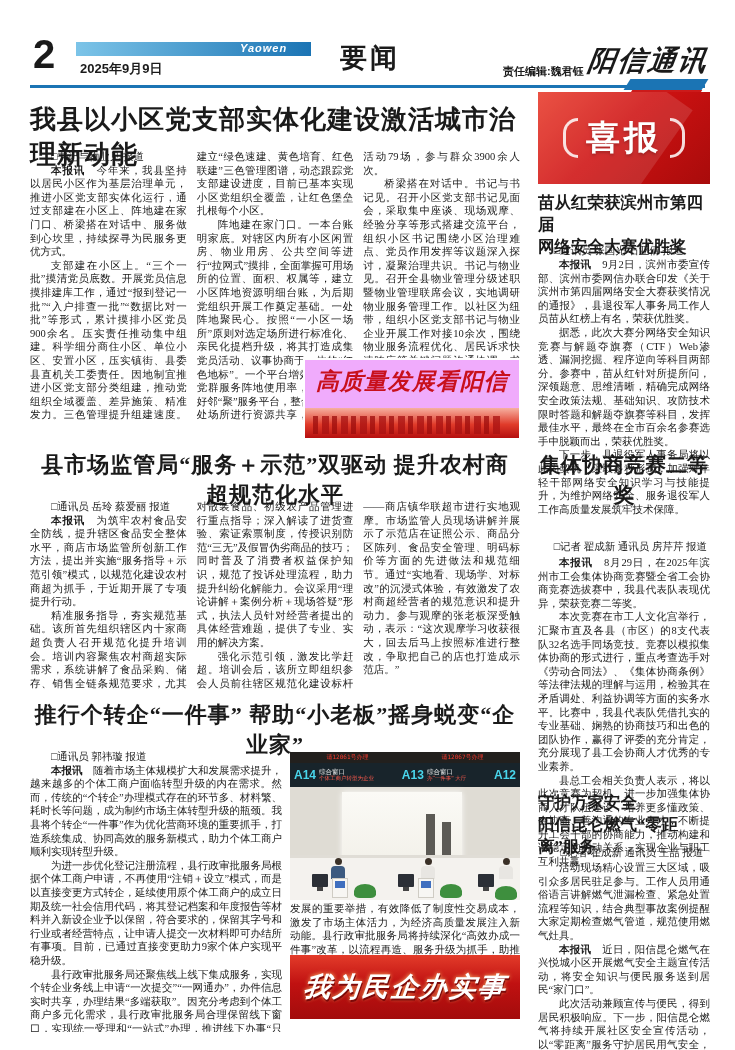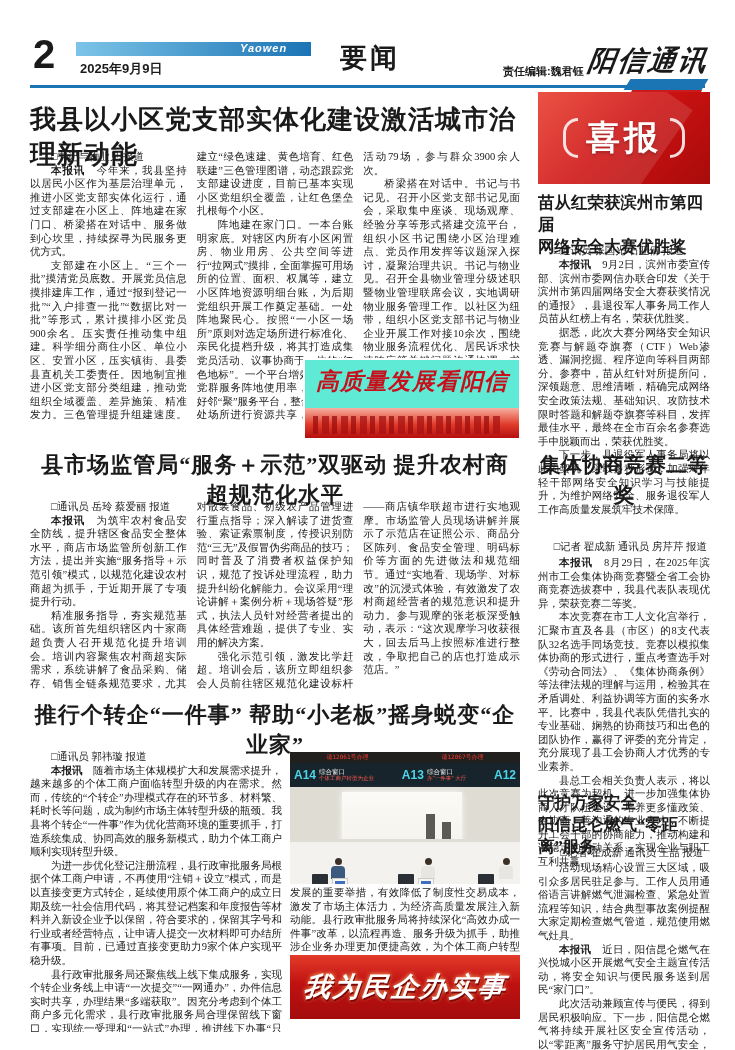--- a/index.html
+++ b/index.html
@@ -28,21 +28,21 @@
   
   .body-txt p{margin:0;text-indent:2em;text-align:justify;font-size:10.5px;line-height:13.6px;}
   .byline{font-size:10.5px;line-height:14px;text-indent:1.5em;margin:0 0 1px 0;}
   .lead{font-weight:bold;}
   
   .a1-head{position:absolute;left:30px;top:102px;width:490px;text-align:left;
            font-family:"Liberation Sans",sans-serif;font-size:26px;font-weight:900;letter-spacing:1px;}
   .a1-body{position:absolute;left:30px;top:150px;width:490px;height:276px;
            column-count:3;column-gap:10px;overflow:hidden;}
   
-  .banner1{position:absolute;left:305px;top:360px;width:214px;height:78px;background:#5eead4;
+  .banner1{position:absolute;left:305px;top:360px;width:214px;height:78px;background:#f0abfc;
            box-shadow:0 0 0 2px #fff;}
   .banner1 .t{margin-top:6px;text-align:center;font-size:23px;font-weight:900;color:#c8101c;
            font-family:"Liberation Serif",serif;font-style:italic;letter-spacing:1px;}
   .banner1 .strip{position:absolute;left:0;bottom:0;width:100%;height:30px;
            background:linear-gradient(180deg,#f2provide 0%,#e74c3c 100%);
            background:linear-gradient(180deg,#f6b0a0 0%,#e03b2a 55%,#b50f0f 100%);overflow:hidden;}
   .banner1 .sky{position:absolute;left:8px;bottom:4px;width:190px;height:18px;
            background:repeating-linear-gradient(90deg,#9c0c0c 0 5px,transparent 5px 9px,
              #a81111 9px 16px,transparent 16px 19px);opacity:.75;}
   
@@ -50,21 +50,21 @@
            font-size:22px;font-weight:900;letter-spacing:1px;}
   .a2-body{position:absolute;left:30px;top:500px;width:490px;height:194px;
            column-count:3;column-gap:10px;overflow:hidden;}
   
   .a3-head{position:absolute;left:30px;top:700px;width:490px;text-align:center;
            font-size:22px;font-weight:900;letter-spacing:1px;}
   .a3-left{position:absolute;left:30px;top:750px;width:252px;height:282px;overflow:hidden;}
   .a3-right{position:absolute;left:290px;top:752px;width:230px;}
   .a3-cont p{margin:2px 0 0 0;text-indent:0;}
   
-  .photo{position:relative;width:230px;height:132px;background:#e9e6e0;overflow:hidden;}
+  .photo{position:relative;width:230px;height:148px;background:#e9e6e0;overflow:hidden;}
   .ph-led{position:absolute;top:0;left:0;width:100%;height:11px;background:#22201e;
           display:flex;justify-content:space-around;align-items:center;}
   .ph-led span{color:#ff3b2f;font-size:6px;font-family:"DejaVu Sans Mono",monospace;}
   .ph-signs{position:absolute;top:11px;left:0;width:100%;height:24px;background:#18242b;
           display:flex;justify-content:space-between;align-items:center;padding:0 4px;box-sizing:border-box;}
   .sign{display:flex;align-items:center;gap:3px;}
   .sign .code{color:#49d6ec;font-size:12px;font-weight:bold;font-family:"Liberation Sans",sans-serif;}
   .sign .lbl{color:#eee;font-size:6.5px;line-height:7px;}
   .sign .sub{color:#ff5a4d;font-size:5.5px;display:block;}
   .ph-wall{position:absolute;top:35px;left:0;width:100%;height:95px;background:#dfdcd4;}

